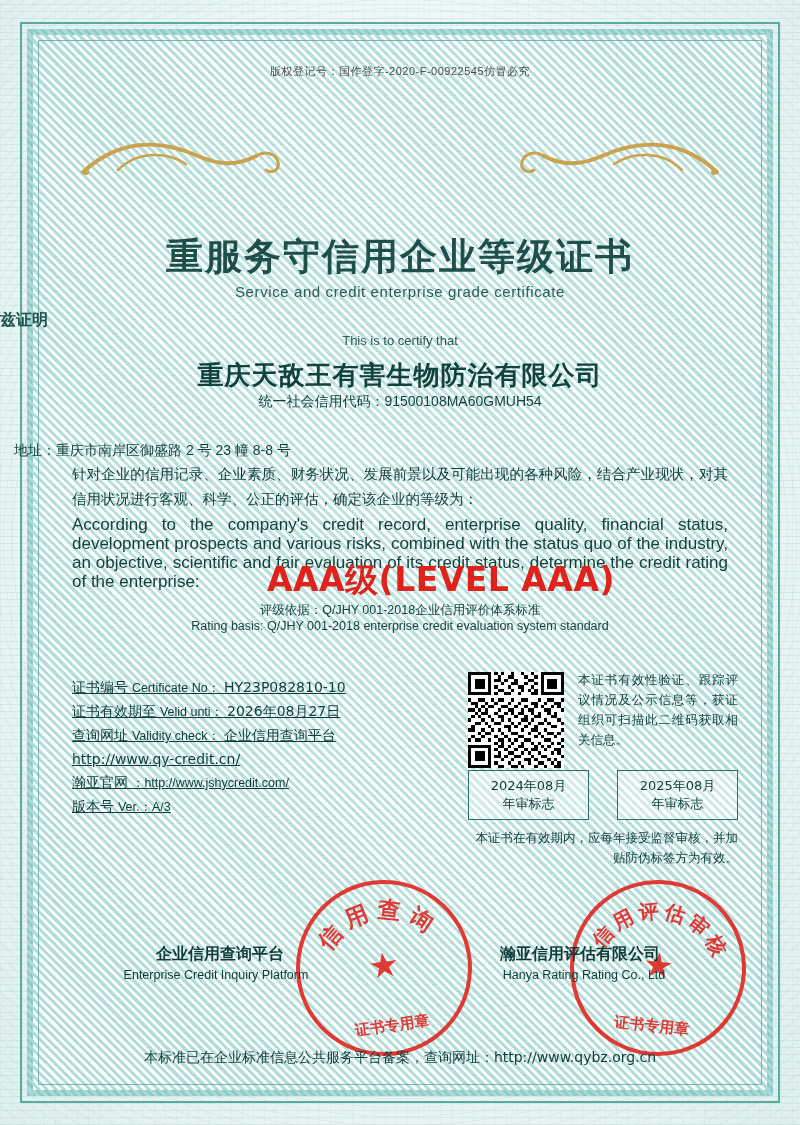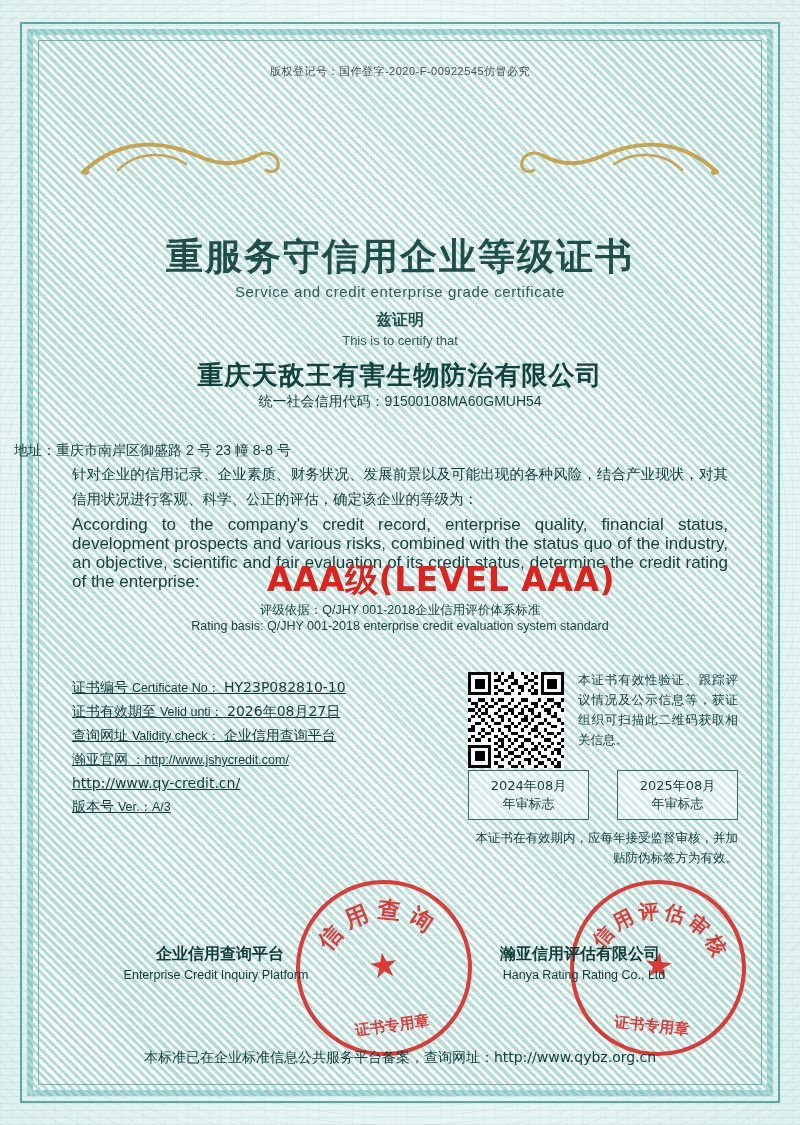--- a/index.html
+++ b/index.html
@@ -87,21 +87,21 @@
     font-size:37px;font-weight:bold;color:#1f4f4a;
     letter-spacing:2px;
     font-family:"DejaVu Sans","Liberation Sans",sans-serif;
   }
   .title-en{
     position:absolute;top:283px;left:0;width:100%;
     text-align:center;font-size:15px;color:#2b5c57;letter-spacing:.6px;
   }
   .certify-cn{
     position:absolute;top:310px;left:0;width:100%;
-    text-align:center;font-size:16px;color:#1f4f4a;font-weight:bold;
+    font-size:16px;color:#1f4f4a;font-weight:bold;
   }
   .certify-en{
     position:absolute;top:333px;left:0;width:100%;
     text-align:center;font-size:13px;color:#2b5c57;
   }
   .company{
     position:absolute;top:358px;left:0;width:100%;
     text-align:center;font-size:26px;font-weight:bold;color:#10423e;
     letter-spacing:1px;
     font-family:"DejaVu Sans","Liberation Sans",sans-serif;
@@ -286,25 +286,25 @@
         <span class="lbl-cn">证书有效期至</span>
         <span class="lbl-en">Velid unti：</span>
         <span class="val">2026年08月27日</span>
       </div>
       <div class="row">
         <span class="lbl-cn">查询网址</span>
         <span class="lbl-en">Validity check：</span>
         <span class="val">企业信用查询平台</span>
       </div>
       <div class="row">
+        <span class="val">http://www.qy-credit.cn/</span>
+      </div>
+      <div class="row">
         <span class="lbl-cn">瀚亚官网</span>
         <span class="lbl-en">：http://www.jshycredit.com/</span>
-      </div>
-      <div class="row">
-        <span class="val">http://www.qy-credit.cn/</span>
       </div>
       <div class="row">
         <span class="lbl-cn">版本号</span>
         <span class="lbl-en">Ver.：A/3</span>
       </div>
     </div>
 
     <div class="qr">
       <svg width="96" height="96" viewBox="0 0 29 29" shape-rendering="crispEdges" xmlns="http://www.w3.org/2000/svg">
         <rect width="29" height="29" fill="#ffffff"></rect>

